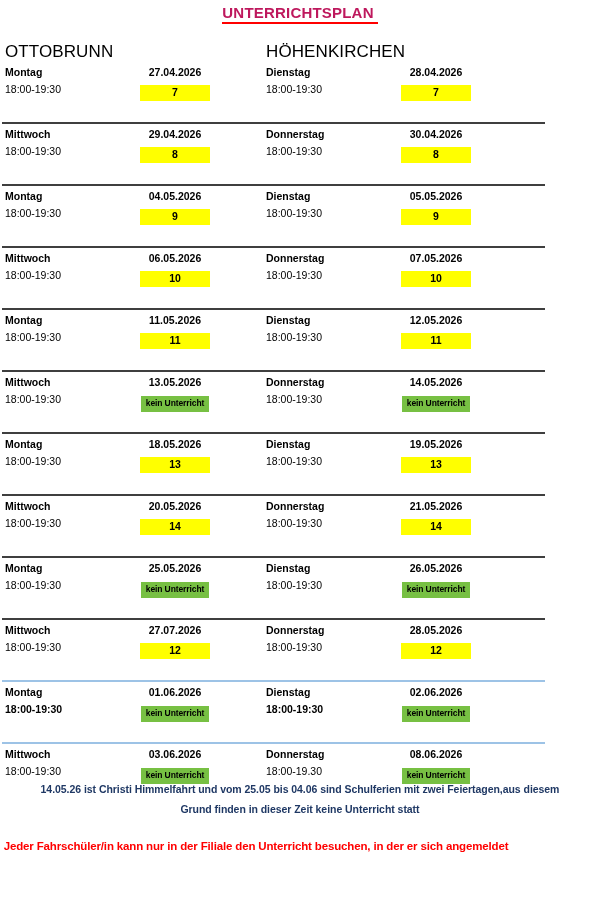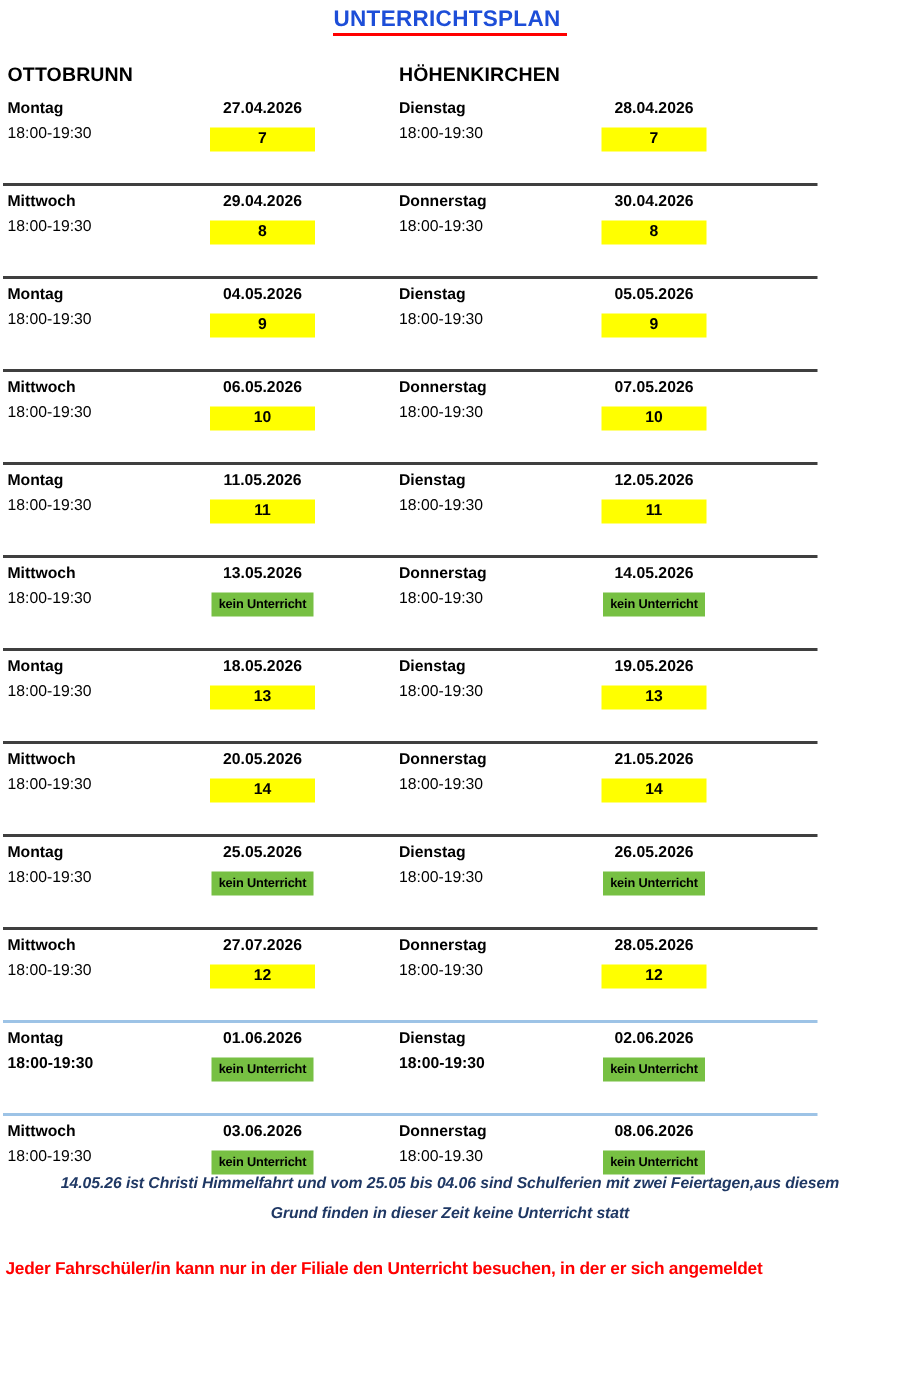--- a/index.html
+++ b/index.html
@@ -18,35 +18,35 @@
 
   
   .title {
     position: absolute;
     top: 4px;
     left: 0;
     width: 600px;
     text-align: center;
     font-size: 15px;
     font-weight: bold;
-    color: #1d4ed8;
+    color: #be185d;
     letter-spacing: 0.2px;
   }
   .title span {
     border-bottom: 2px solid #FF0000;
     padding-bottom: 1px;
     padding-right: 4px;
   }
 
   
   .branch-header {
     position: absolute;
     top: 42px;
-    font-size: 13px;
-    font-weight: bold;
+    font-size: 17px;
+    font-weight: normal;
     letter-spacing: 0.1px;
   }
   .branch-header.left  { left: 5px; }
   .branch-header.right { left: 266px; }
 
   
   #schedule {
     position: absolute;
     top: 60px;
     left: 0;
@@ -138,21 +138,20 @@
   
   .note-dark {
     position: absolute;
     left: 0;
     width: 600px;
     text-align: center;
     color: #1F3864;
     font-weight: bold;
     font-size: 10.5px;
     letter-spacing: -0.05px;
-    font-style: italic;
   }
   .note-dark.l1 { top: 783px; }
   .note-dark.l2 { top: 803px; }
 
   .note-red {
     position: absolute;
     left: 0;
     top: 840px;
     width: 512px;
     text-align: center;

